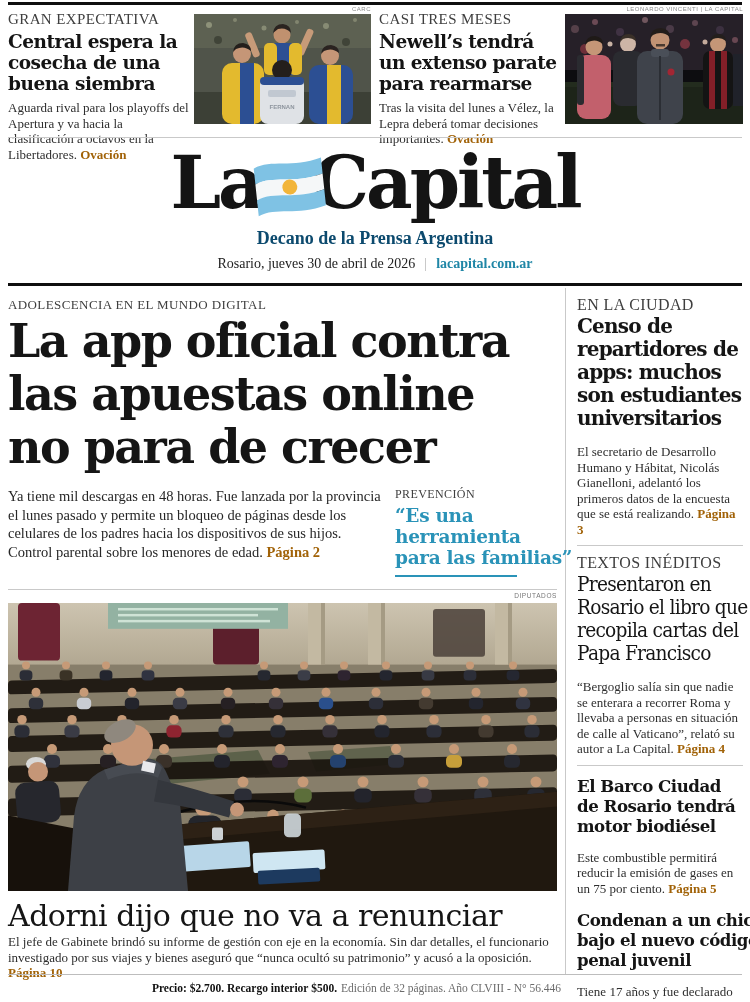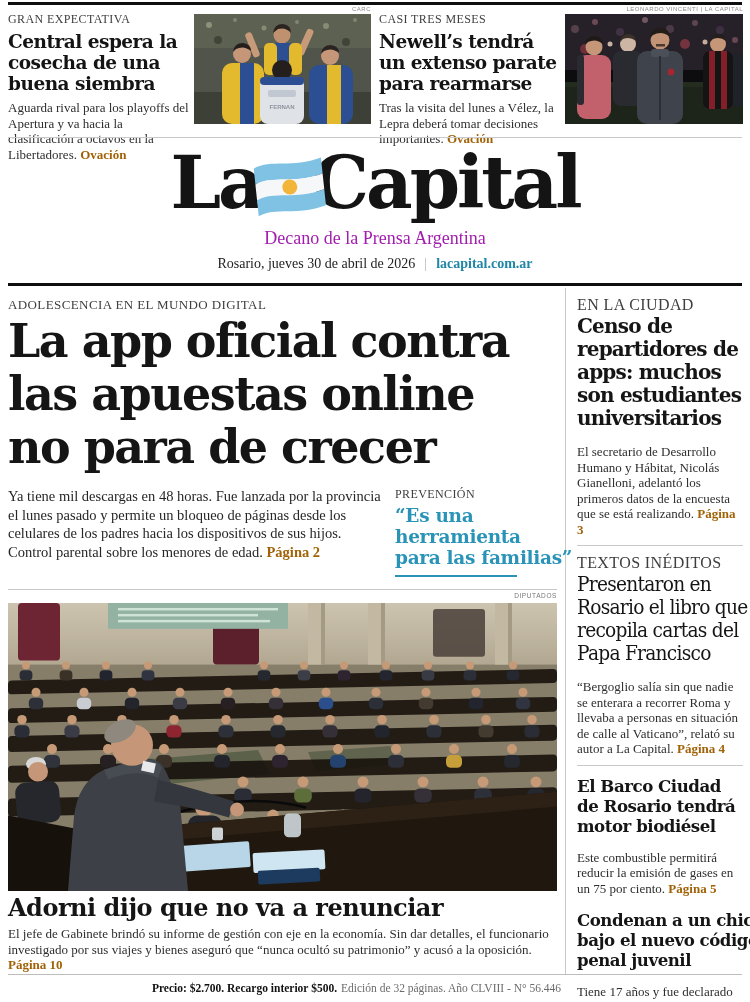--- a/index.html
+++ b/index.html
@@ -1,21 +1,21 @@
 <!DOCTYPE html>
 <html><head>
 <meta charset="utf-8">
 <style>
   html,body{margin:0;padding:0;background:#e9e9e9;}
   #page{position:relative;width:750px;height:1002px;background:#ffffff;margin:0 auto;
         outline:1px solid #d0d0d0;overflow:hidden;
         font-family:"Liberation Serif","DejaVu Serif",serif;color:#2c2c2c;}
   .rule{position:absolute;background:#0e0e0e;}
   .divider{position:absolute;background:#c9c9c9;}
-  .kicker{font-size:12px;line-height:14px;letter-spacing:.4px;color:#3e3e3e;}
+  .kicker{font-size:15px;line-height:14px;letter-spacing:.4px;color:#3e3e3e;}
   .hl-line{display:block;white-space:nowrap;}
   .bold-ref{font-weight:bold;color:#a16207;}
   .photo-credit{font-size:6px;line-height:9px;letter-spacing:.5px;color:#8a8a8a;text-align:right;
                 font-family:"Liberation Sans",sans-serif;}
   svg.photo{display:block;width:100%;}
 
   
   .top-col{position:absolute;top:12px;}
   #top-col-1{left:8px;width:182px;}
   #top-col-2{left:379px;width:178px;}
@@ -24,43 +24,43 @@
   .top-body{font-size:13px;line-height:15.5px;margin-top:6px;color:#2e2e2e;}
   #photo-box-1{position:absolute;left:194px;top:5px;width:177px;}
   #photo-box-2{position:absolute;left:565px;top:5px;width:178px;}
 
   
   #masthead{position:absolute;left:0;top:140px;width:750px;text-align:center;}
   #logo{font-family:"DejaVu Serif","Liberation Serif",serif;font-weight:bold;color:#141414;
         font-size:72px;line-height:86px;letter-spacing:-3px;white-space:nowrap;}
   #logo .flag{display:inline-block;width:74px;height:62px;margin:0 -14px -10px -10px;
               vertical-align:-8px;transform:rotate(-6deg);}
-  #tagline{font-weight:normal;font-size:18px;line-height:20px;color:#a21caf;margin-top:2px;}
+  #tagline{font-weight:bold;font-size:18px;line-height:20px;color:#0c4a6e;margin-top:2px;}
   #dateline{font-size:14px;line-height:18px;color:#222;margin-top:7px;}
   #dateline .sep{color:#b5b5b5;margin:0 9px;}
   #website{font-weight:bold;color:#1f86a6;}
 
   
   #main-col{position:absolute;left:8px;top:286px;width:549px;}
   #main-kicker{margin-top:12px;font-size:13px;letter-spacing:.4px;}
   #main-hl{font-family:"DejaVu Serif","Liberation Serif",serif;font-weight:bold;color:#151515;
            font-size:46px;line-height:53px;letter-spacing:-1.5px;margin-top:3px;}
   #lede-row{display:flex;margin-top:13px;}
   #lede{width:380px;font-size:14.5px;line-height:18.5px;color:#262626;}
   #quote-box{width:162px;margin-left:auto;}
   #quote-kicker{font-size:12px;line-height:14px;letter-spacing:.4px;color:#3e3e3e;}
   #quote{font-family:"DejaVu Serif","Liberation Serif",serif;font-weight:bold;color:#2a93b8;
          font-size:18.5px;line-height:21px;letter-spacing:-.3px;margin-top:4px;}
   #quote-underline{width:122px;border-top:2px solid #2a93b8;margin-top:7px;}
   #photo-divider{border-top:1px solid #c9c9c9;margin-top:12px;}
   #main-photo-caption{margin-top:2px;font-size:6.5px;letter-spacing:.6px;color:#777;text-align:right;
                       font-family:"Liberation Sans",sans-serif;line-height:8px;}
   #main-photo{margin-top:3px;height:288px;}
-  #sec-hl{font-family:"DejaVu Serif","Liberation Serif",serif;font-weight:bold;color:#151515;
-          font-size:24px;line-height:33px;letter-spacing:-.5px;margin-top:0;white-space:nowrap;}
+  #sec-hl{font-family:"DejaVu Serif","Liberation Serif",serif;font-weight:normal;color:#151515;
+          font-size:30px;line-height:33px;letter-spacing:-.5px;margin-top:8px;white-space:nowrap;}
   #sec-body{font-size:13px;line-height:15.5px;margin-top:2px;color:#2e2e2e;}
 
   
   #right-col{position:absolute;left:577px;top:286px;width:166px;}
   .rc-kicker{font-size:16px;line-height:14px;letter-spacing:.4px;color:#3e3e3e;}
   .rc-hl{font-family:"DejaVu Serif","Liberation Serif",serif;font-weight:bold;color:#151515;
          font-size:20px;line-height:23px;letter-spacing:-.8px;margin-top:3px;}
   .rc-hl.regular{font-weight:normal;transform:scaleX(.93);transform-origin:left top;}
   .rc-hl.small{font-size:17.5px;line-height:20px;letter-spacing:-.5px;transform:scaleX(.95);
                transform-origin:left top;}

